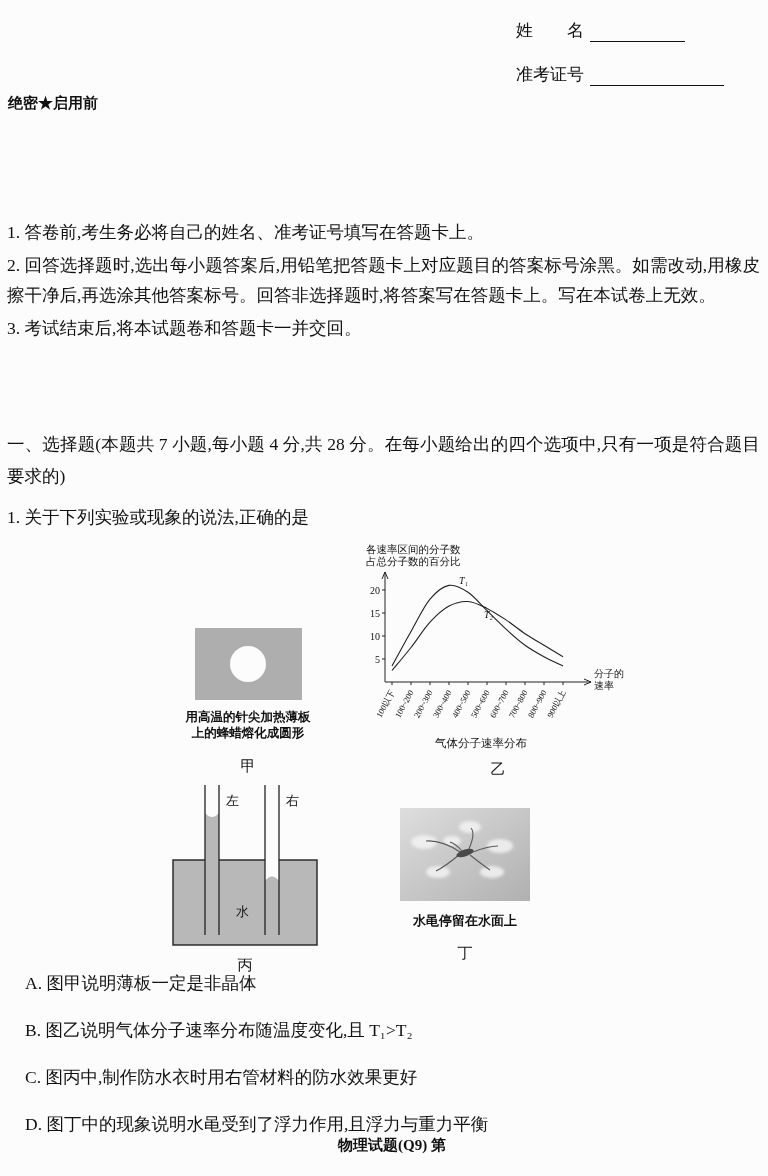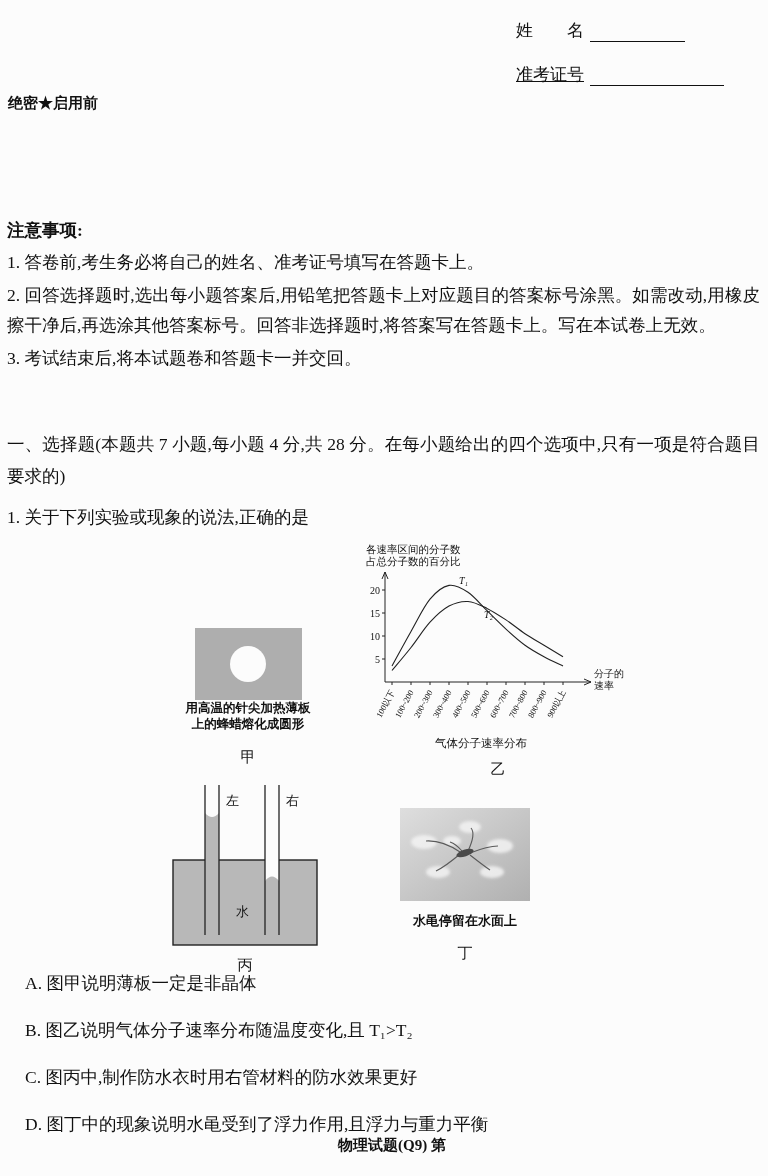--- a/index.html
+++ b/index.html
@@ -5,41 +5,41 @@
   * { margin:0; padding:0; box-sizing:border-box; }
   html,body { background:#e9e9e9; }
   .page {
     position:relative; width:768px; height:1176px; margin:0 auto;
     background:#fcfcfc; color:#111;
     font-family:"Liberation Serif","DejaVu Serif",serif;
     overflow:hidden;
   }
   .hdr-row { position:absolute; left:516px; font-size:17px; white-space:nowrap; }
   .hdr-row1 { top:16px; }
-  .hdr-row2 { top:60px;text-decoration:underline; }
+  .hdr-row2 { top:60px; }
   .blank { display:inline-block; height:26px; border-bottom:1.5px solid #111;
            vertical-align:bottom; margin-left:6px; }
   .blank-name { width:95px; }
   .blank-id { width:134px; }
   .secret { position:absolute; top:94px; left:8px; font-size:15px; font-weight:bold; }
   .title { position:absolute; top:146px; left:0; width:100%; text-align:center;
            font-size:30px; font-weight:bold; letter-spacing:5px; }
   .notice { position:absolute; top:215px; left:7px; right:8px; }
   .notice-heading { font-size:17.5px; font-weight:bold; line-height:30px; }
   .notice p { font-size:17.5px; line-height:30.5px; text-align:justify; margin-top:2px; }
   .section-heading { position:absolute; top:428px; left:7px; right:8px;
                      font-size:17.5px; line-height:32px; text-align:justify; }
   .stem { position:absolute; top:503px; left:7px; right:8px; font-size:17.5px; line-height:28px; }
   .figures { position:absolute; top:540px; left:0; width:768px; height:426px; }
   .fig { position:absolute; text-align:center; }
   .fig-jia { left:168px; top:88px; width:160px; }
   .wax-board { width:107px; height:72px; background:#aeaeae; margin:0 auto; position:relative; }
   .wax-circle { position:absolute; left:35px; top:18px; width:36px; height:36px;
                 border-radius:50%; background:#fcfcfc; }
-  .fig-caption { font-size:12.5px; line-height:16px; margin-top:0; font-weight:600; }
+  .fig-caption { font-size:12.5px; line-height:16px; margin-top:9px; font-weight:600; }
   .fig-label { font-size:15px; margin-top:16px; }
   .fig-yi { left:362px; top:2px; width:272px; }
   .fig-yi .fig-label { margin-top:2px; }
   .fig-bing { left:170px; top:245px; width:150px; }
   .fig-bing .fig-label { margin-top:4px; }
   .fig-ding { left:398px; top:268px; width:134px; }
   .fig-ding .photo-caption { font-size:13px; margin-top:11px; font-weight:600; }
   .fig-ding .fig-label { margin-top:14px; }
   .photo { width:130px; height:93px; margin:0 auto; }
   svg text { font-family:"Liberation Serif","DejaVu Serif",serif; fill:#111; }
@@ -57,21 +57,20 @@
     <span>姓　　名</span><span class="blank blank-name"></span>
   </div>
   <div class="hdr-row hdr-row2">
     <span>准考证号</span><span class="blank blank-id"></span>
   </div>
 
   <div class="secret">绝密★启用前</div>
 
 
   <div class="notice">
-    <div class="notice-heading">注意事项:</div>
     <p>1. 答卷前,考生务必将自己的姓名、准考证号填写在答题卡上。</p>
     <p>2. 回答选择题时,选出每小题答案后,用铅笔把答题卡上对应题目的答案标号涂黑。如需改动,用橡皮擦干净后,再选涂其他答案标号。回答非选择题时,将答案写在答题卡上。写在本试卷上无效。</p>
     <p>3. 考试结束后,将本试题卷和答题卡一并交回。</p>
   </div>
 
   <p class="section-heading">一、选择题(本题共 7 小题,每小题 4 分,共 28 分。在每小题给出的四个选项中,只有一项是符合题目要求的)</p>
 
   <p class="stem">1. 关于下列实验或现象的说法,正确的是</p>
 
   <div class="figures">

